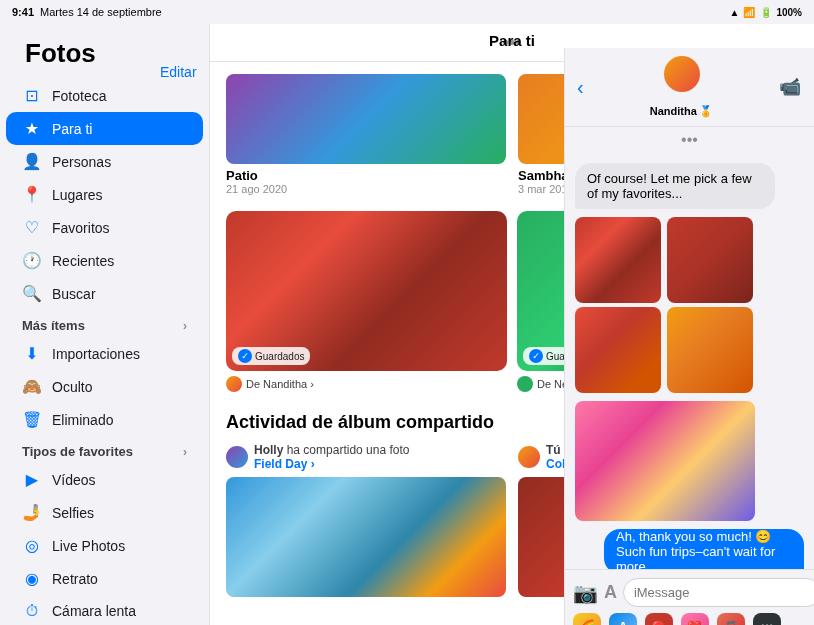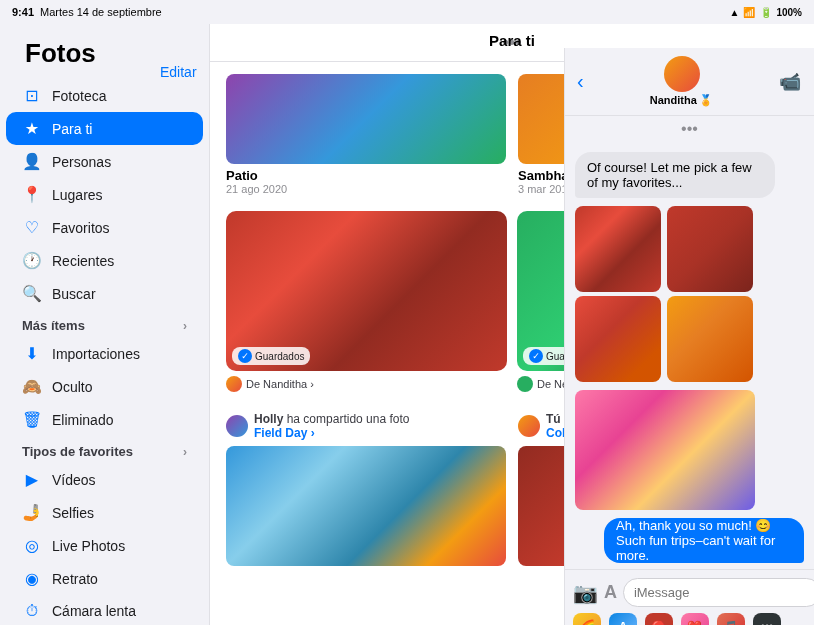--- a/index.html
+++ b/index.html
@@ -266,21 +266,21 @@
       align-items: center;
       justify-content: space-between;
       padding: 8px 12px;
       border-bottom: 1px solid #e0e0e5;
       background: #f2f2f7;
     }
     .msg-header-center {
       display: flex;
       flex-direction: column;
       align-items: center;
-      gap: 2px;
+      gap: 13px;
     }
     .msg-avatar {
       width: 36px; height: 36px;
       border-radius: 50%;
       background: linear-gradient(135deg, #f39c12, #e74c3c);
     }
     .msg-contact-name { font-size: 11px; font-weight: 600; color: #000; }
     .msg-back { font-size: 20px; color: #0075ff; cursor: pointer; }
     .msg-video { font-size: 18px; color: #0075ff; cursor: pointer; }
 
@@ -526,20 +526,21 @@
             </div>
             <div class="shared-sender">
               <span class="sender-dot" style="background: #27ae60;"></span>
               <span>De Neil ›</span>
             </div>
           </div>
         </div>
       </div>
 
       <div class="section">
+        <div class="section-title">Actividad de álbum compartido</div>
         <div class="activity-row">
           <div class="activity-user">
             <div class="activity-user-header">
               <div class="activity-avatar" style="background: linear-gradient(135deg, #8e44ad, #3498db);"></div>
               <div>
                 <span style="font-weight:600;">Holly</span>
                 <span>ha compartido una foto</span>
                 <br>
                 <span class="activity-album">Field Day ›</span>
               </div>

